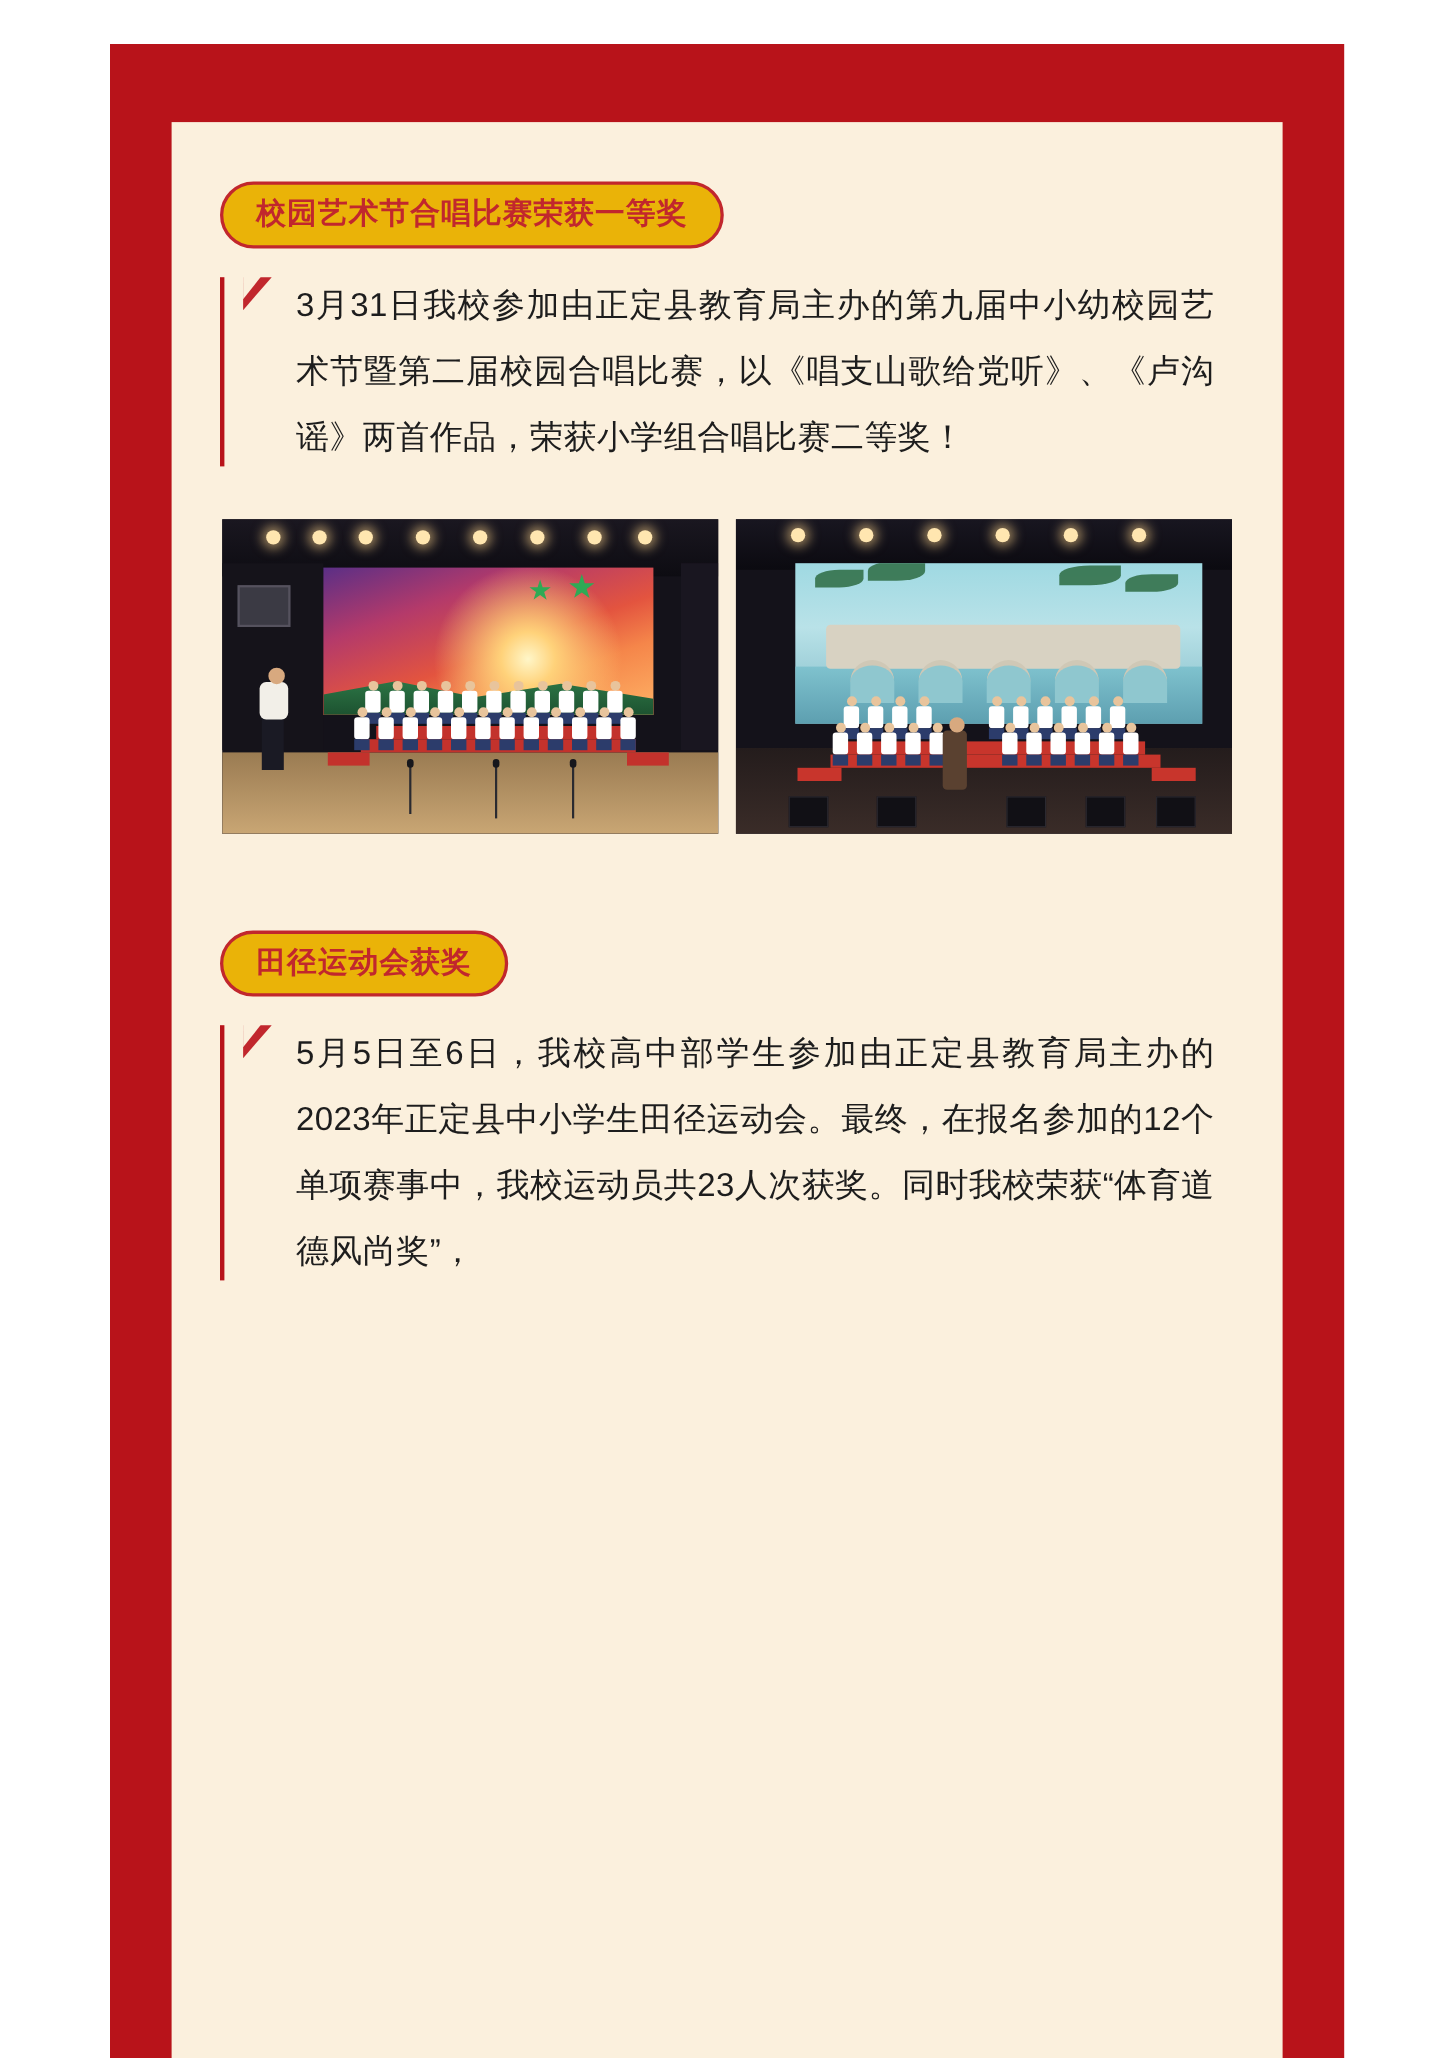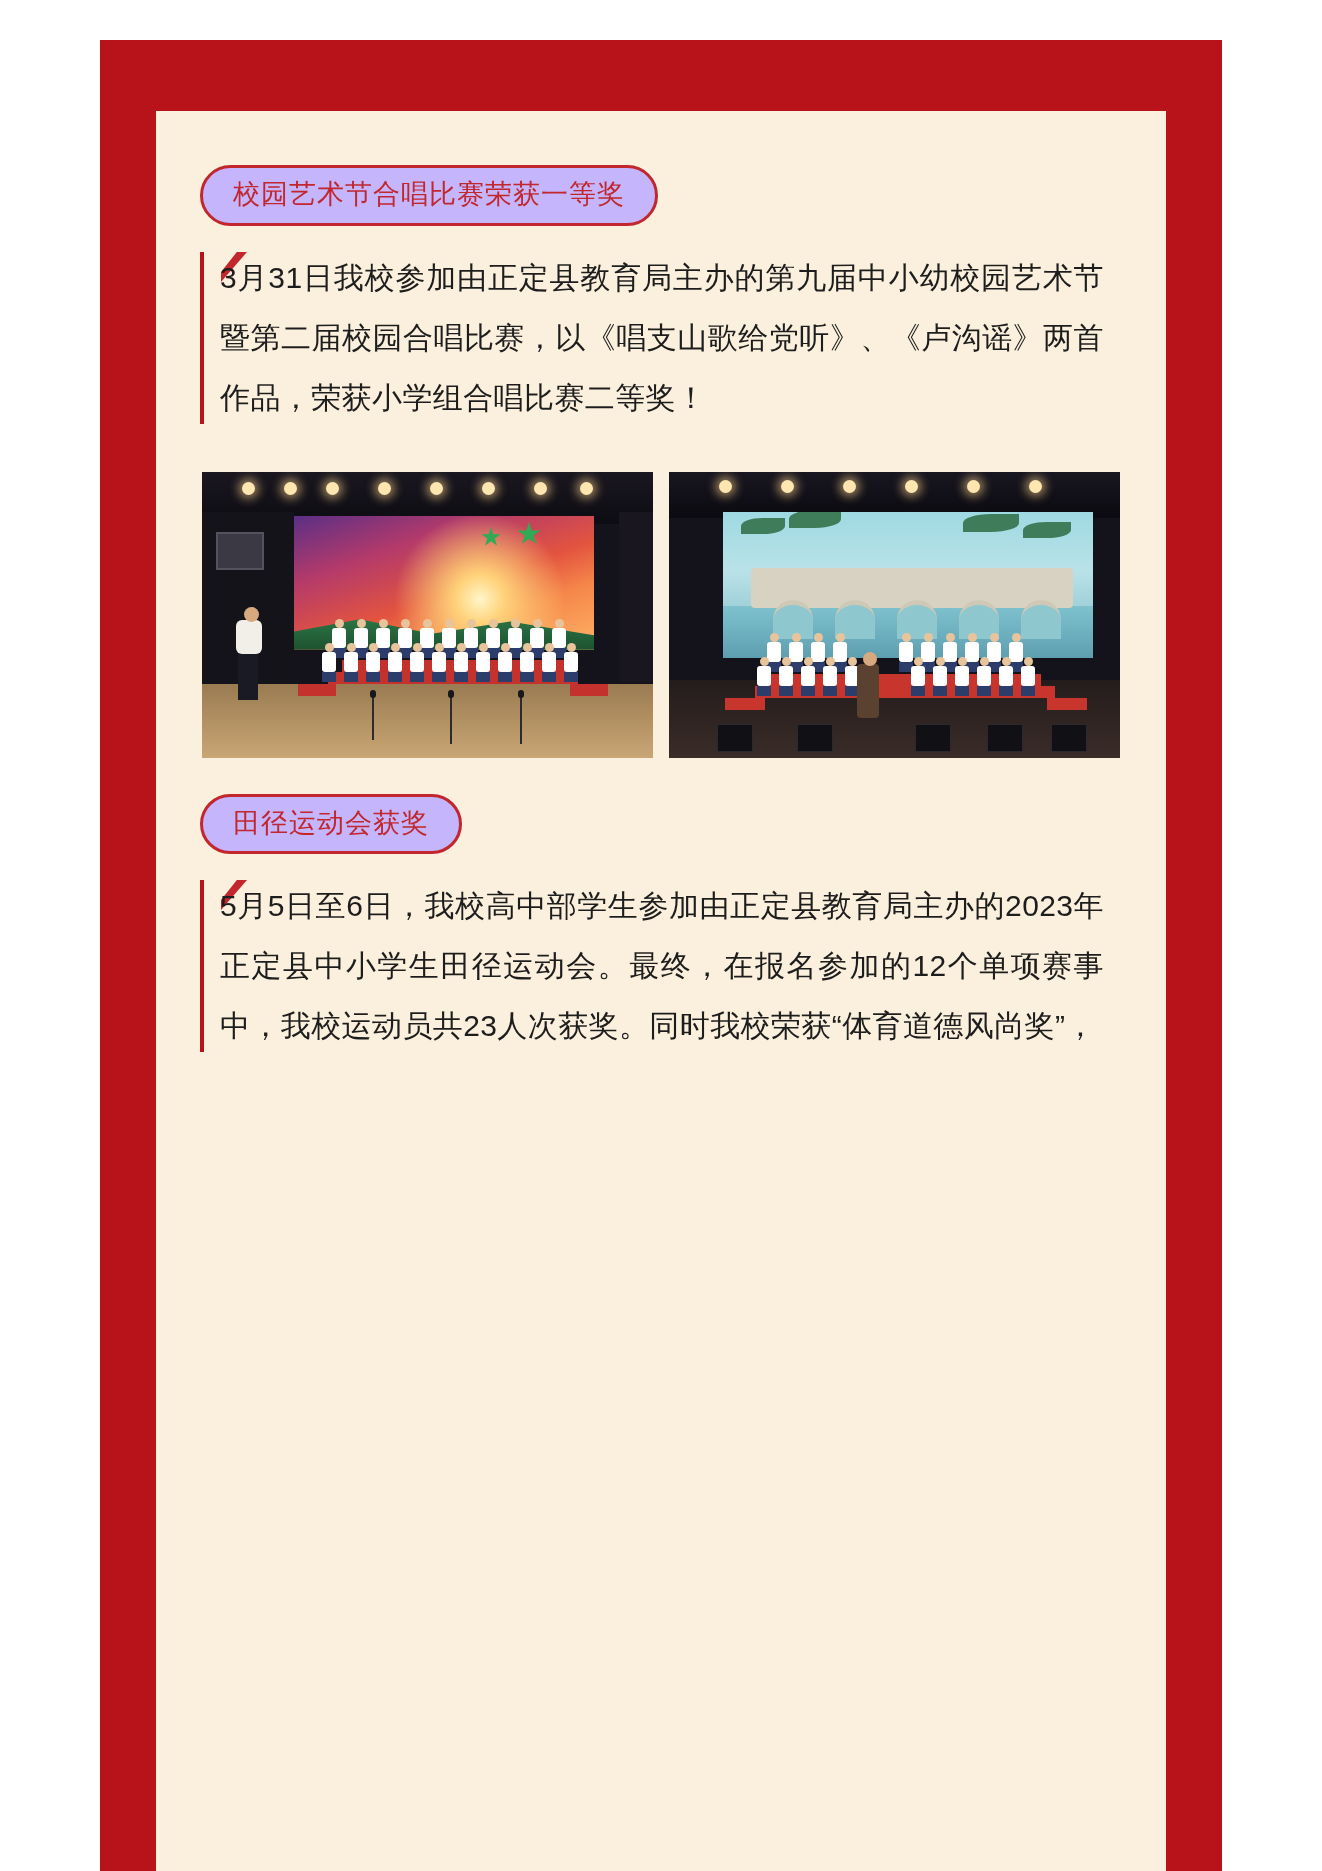--- a/index.html
+++ b/index.html
@@ -57,25 +57,25 @@
     position: relative;
     margin: 54px 0 0 44px;
     display: inline-block;
   }
   .bubble {
     display: inline-block;
     border: 3px solid #c1272d;
     border-radius: 34px;
     padding: 12px 30px 13px 30px;
     font-size: 27px;
-    font-weight: normal;
+    font-weight: bold;
     color: #c1272d;
     letter-spacing: 1px;
     line-height: 1.1;
-    background: #c4b5fd;
+    background: #eab308;
   }
   .bubble-tail {
     position: absolute;
     left: 18px;
     bottom: -26px;
     width: 0;
     height: 0;
     border-left: 3px solid transparent;
   }
   .bubble-tail:before {
@@ -96,21 +96,21 @@
     width: 0;
     height: 0;
     border-top: 24px solid #fbf0dd;
     border-right: 19px solid transparent;
   }
 
   
   .para-block {
     position: relative;
     margin: 22px 62px 0 44px;
-    padding-left: 20px;
+    padding-left: 69px;
   }
   .para-block:before {
     content: "";
     position: absolute;
     left: 0;
     top: 4px;
     bottom: 4px;
     width: 4px;
     background: #b8131a;
   }
@@ -598,21 +598,21 @@
         <div class="ph2-speaker" style="left:48px;"></div>
         <div class="ph2-speaker" style="left:128px;"></div>
         <div class="ph2-speaker" style="left:246px;"></div>
         <div class="ph2-speaker" style="left:318px;"></div>
         <div class="ph2-speaker" style="left:382px;"></div>
       </div>
 
     </div>
 
     
-    <div class="bubble-wrap" style="margin-top:36px;">
+    <div class="bubble-wrap" style="margin-top:88px;">
       <div class="bubble">田径运动会获奖</div>
       <div class="bubble-tail"></div>
     </div>
 
     <div class="para-block">
       <p>5月5日至6日，我校高中部学生参加由正定县教育局主办的2023年正定县中小学生田径运动会。最终，在报名参加的12个单项赛事中，我校运动员共23人次获奖。同时我校荣获“体育道德风尚奖”，</p>
     </div>
 
     <div class="bottom-pad"></div>
   </div>

